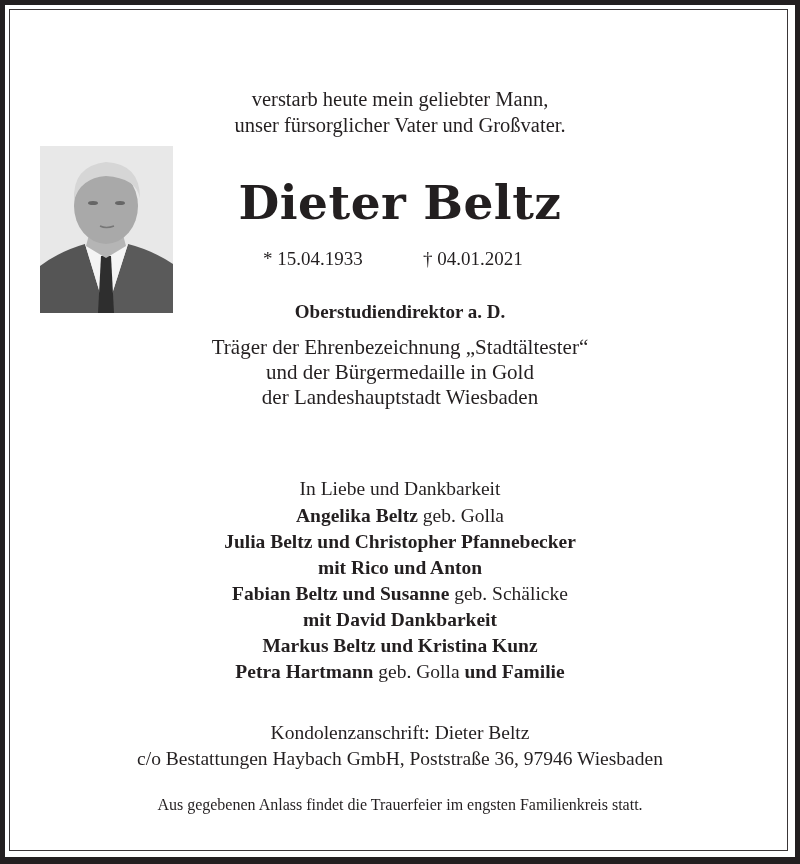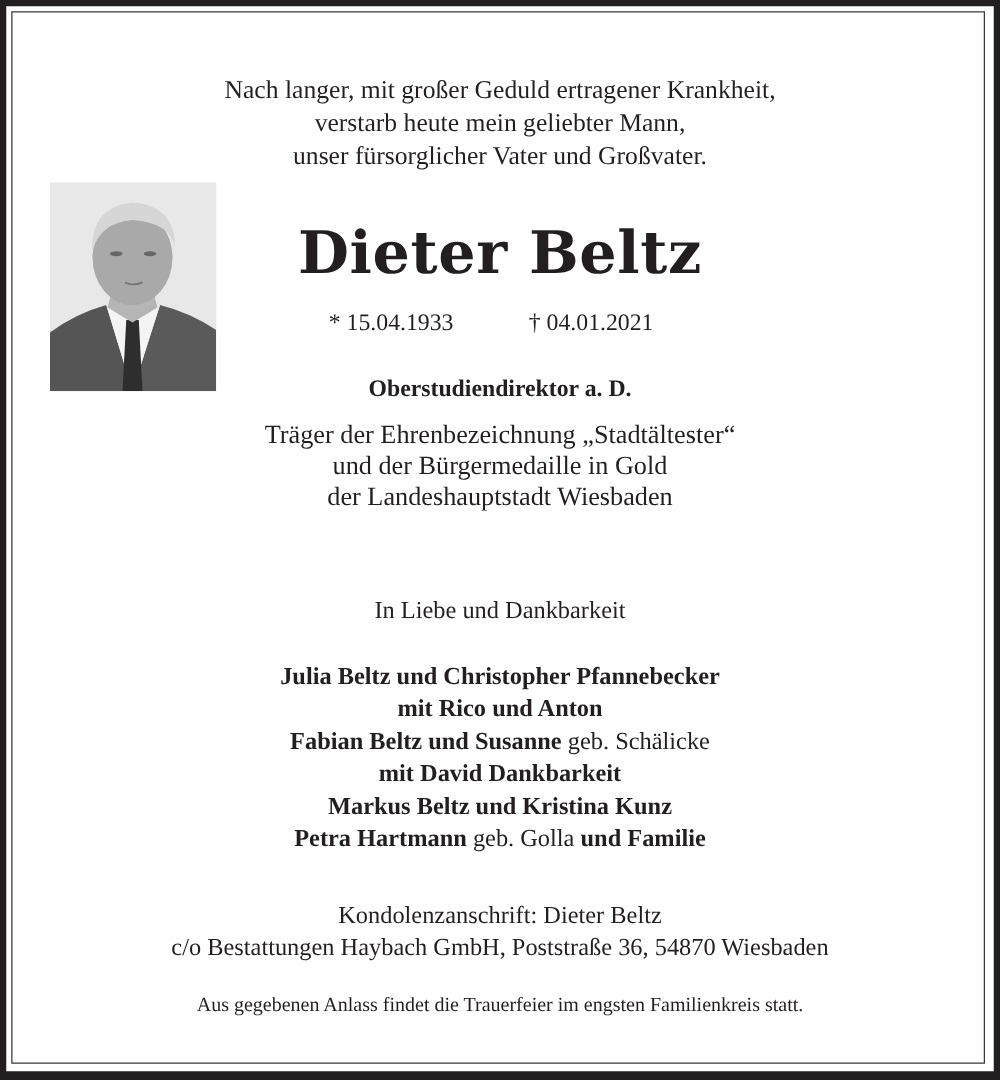--- a/index.html
+++ b/index.html
@@ -59,21 +59,20 @@
   .addr { font-family: "Liberation Serif", serif; font-size: 19.5px; }
   .note { font-family: "Liberation Serif", serif; font-size: 16px; }
 </style>
 </head>
 <body>
 
 <div class="outer-white"></div>
 <div class="inner-frame"></div>
 
 <div class="content">
-  <div class="line intro" style="top:59px">Nach langer, mit großer Geduld ertragener Krankheit,</div>
   <div class="line intro" style="top:86px">verstarb heute mein geliebter Mann,</div>
   <div class="line intro" style="top:112px">unser fürsorglicher Vater und Großvater.</div>
 
   <div class="photo" title="Portrait photo of Dieter Beltz">
     <svg width="133" height="167" viewBox="0 0 133 167">
       <rect width="133" height="167" fill="#e8e8e8"></rect>
 
       <path d="M0 120 Q20 105 45 98 L66 167 L0 167 Z" fill="#555"></path>
       <path d="M133 118 Q112 104 88 98 L66 167 L133 167 Z" fill="#5a5a5a"></path>
 
@@ -98,36 +97,39 @@
   <div class="line dates" style="top:248px; left:263px; width:112px; text-align:left">* 15.04.1933</div>
   <div class="line dates" style="top:248px; left:423px; width:115px; text-align:left">† 04.01.2021</div>
 
   <div class="line title-line" style="top:301px">Oberstudiendirektor a. D.</div>
   <div class="line honor" style="top:335px">Träger der Ehrenbezeichnung „Stadtältester“</div>
   <div class="line honor" style="top:360px">und der Bürgermedaille in Gold</div>
   <div class="line honor" style="top:385px">der Landeshauptstadt Wiesbaden</div>
 
   <div class="line fam" style="top:478px">In Liebe und Dankbarkeit</div>
 
+  <div class="line fam" style="top:505px">
+    <span class="n">Angelika Beltz</span><span> geb. Golla</span>
+  </div>
   <div class="line fam" style="top:531px">
     <span class="n">Julia Beltz und Christopher Pfannebecker</span>
   </div>
   <div class="line fam" style="top:557px">
     <span class="n">mit Rico und Anton</span>
   </div>
   <div class="line fam" style="top:583px">
     <span class="n">Fabian Beltz und Susanne</span><span> geb. Schälicke</span>
   </div>
   <div class="line fam" style="top:609px">
     <span class="n">mit David Dankbarkeit</span>
   </div>
   <div class="line fam" style="top:635px">
     <span class="n">Markus Beltz und Kristina Kunz</span>
   </div>
   <div class="line fam" style="top:661px">
     <span class="n">Petra Hartmann</span><span> geb. Golla </span><span class="n">und Familie</span>
   </div>
 
   <div class="line addr" style="top:722px">Kondolenzanschrift: Dieter Beltz</div>
-  <div class="line addr" style="top:748px">c/o Bestattungen Haybach GmbH, Poststraße 36, 54870 Wiesbaden</div>
+  <div class="line addr" style="top:748px">c/o Bestattungen Haybach GmbH, Poststraße 36, 97946 Wiesbaden</div>
 
   <div class="line note" style="top:796px">Aus gegebenen Anlass findet die Trauerfeier im engsten Familienkreis statt.</div>
 </div>
 
 </body></html>

